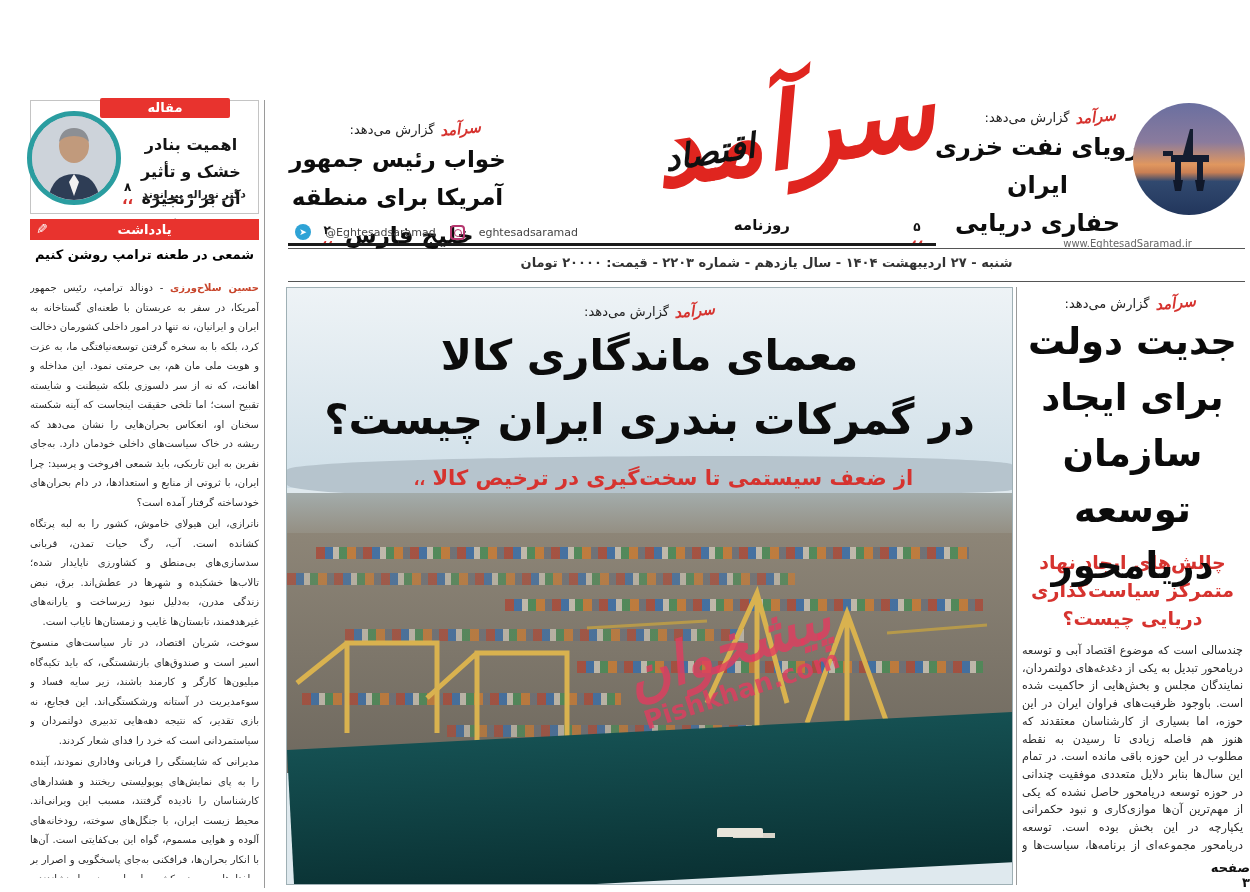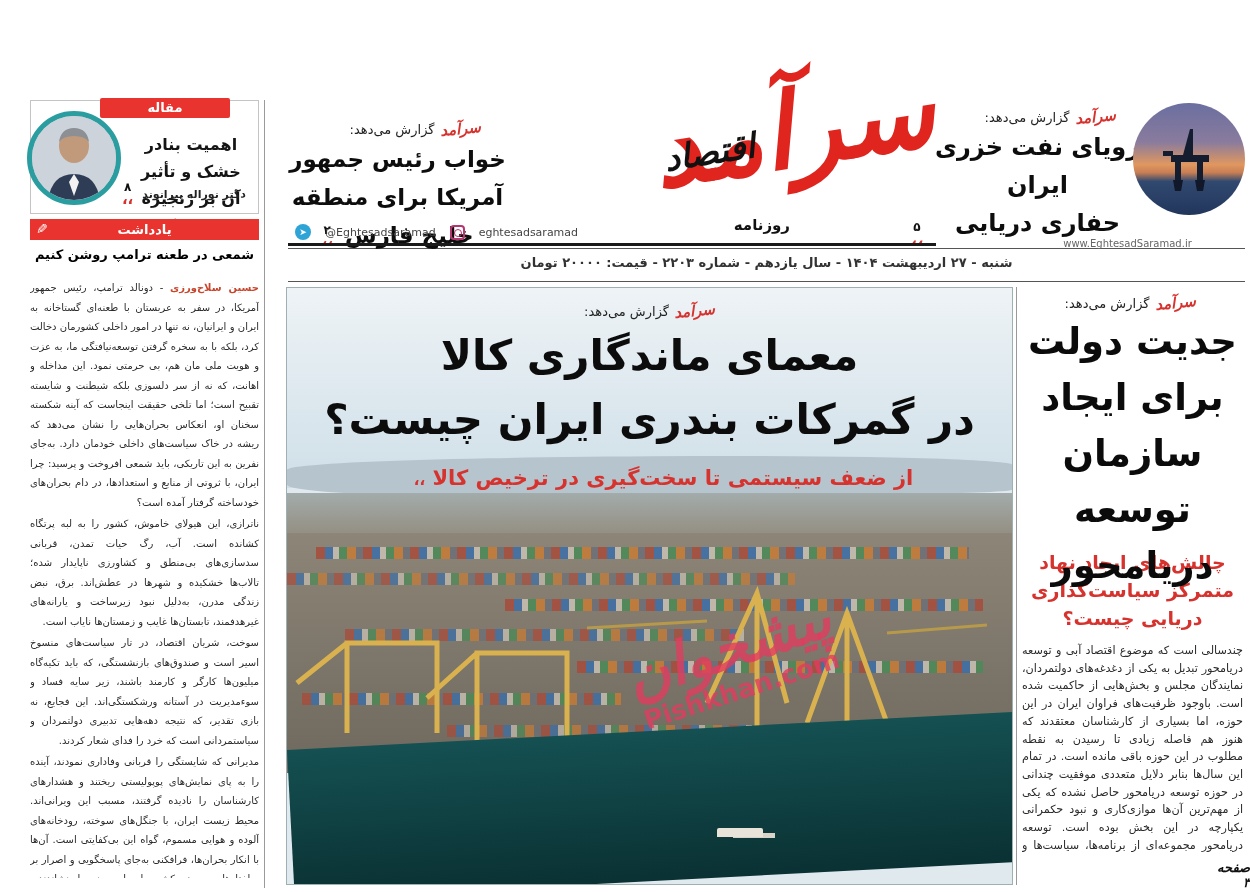--- a/index.html
+++ b/index.html
@@ -77,21 +77,21 @@
   .overlay-kicker { position:absolute; left:0; top:14px; width:100%; }
   .overlay-headline { position:absolute; left:0; top:36px; width:100%; text-align:center; font-size:42px; font-weight:900; color:#0c0c0c; line-height:64px; }
   .overlay-subhead { position:absolute; left:0; top:178px; width:100%; text-align:center; font-size:21px; font-weight:900; color:#d6332f;padding-left:28px; }
 
   
   .col-rule-photo { left:1016px; top:287px; width:1px; height:598px; background:#9a9a9a; }
   .rs-kicker { left:1035px; top:294px; width:190px; }
   .rs-headline { left:1022px; top:314px; width:221px; text-align:center; font-size:37px; font-weight:900; color:#0b0b0b; line-height:56px; letter-spacing:-1px; }
   .rs-subhead { left:1030px; top:548px; width:205px; text-align:center; font-size:19px; font-weight:900; color:#d6332f; line-height:28px; }
   .rs-body { left:1022px; top:642px; width:221px; height:212px; font-size:11.2px; color:#2b2b2b; text-align:justify; line-height:17.7px; overflow:hidden; }
-  .rs-pageref { left:1210px; top:860px; font-size:13px; font-weight:900; color:#111;font-style:italic; }
+  .rs-pageref { left:1210px; top:860px; font-size:13px; font-weight:900; color:#111; }
 </style>
 </head>
 <body>
 
 <div class="page">
 
   <div class="abs logo-wrap">
     <div class="logo-red">سرآمد</div>
     <div class="logo-black">اقتصاد</div>
     <div class="logo-type">روزنامه</div>

